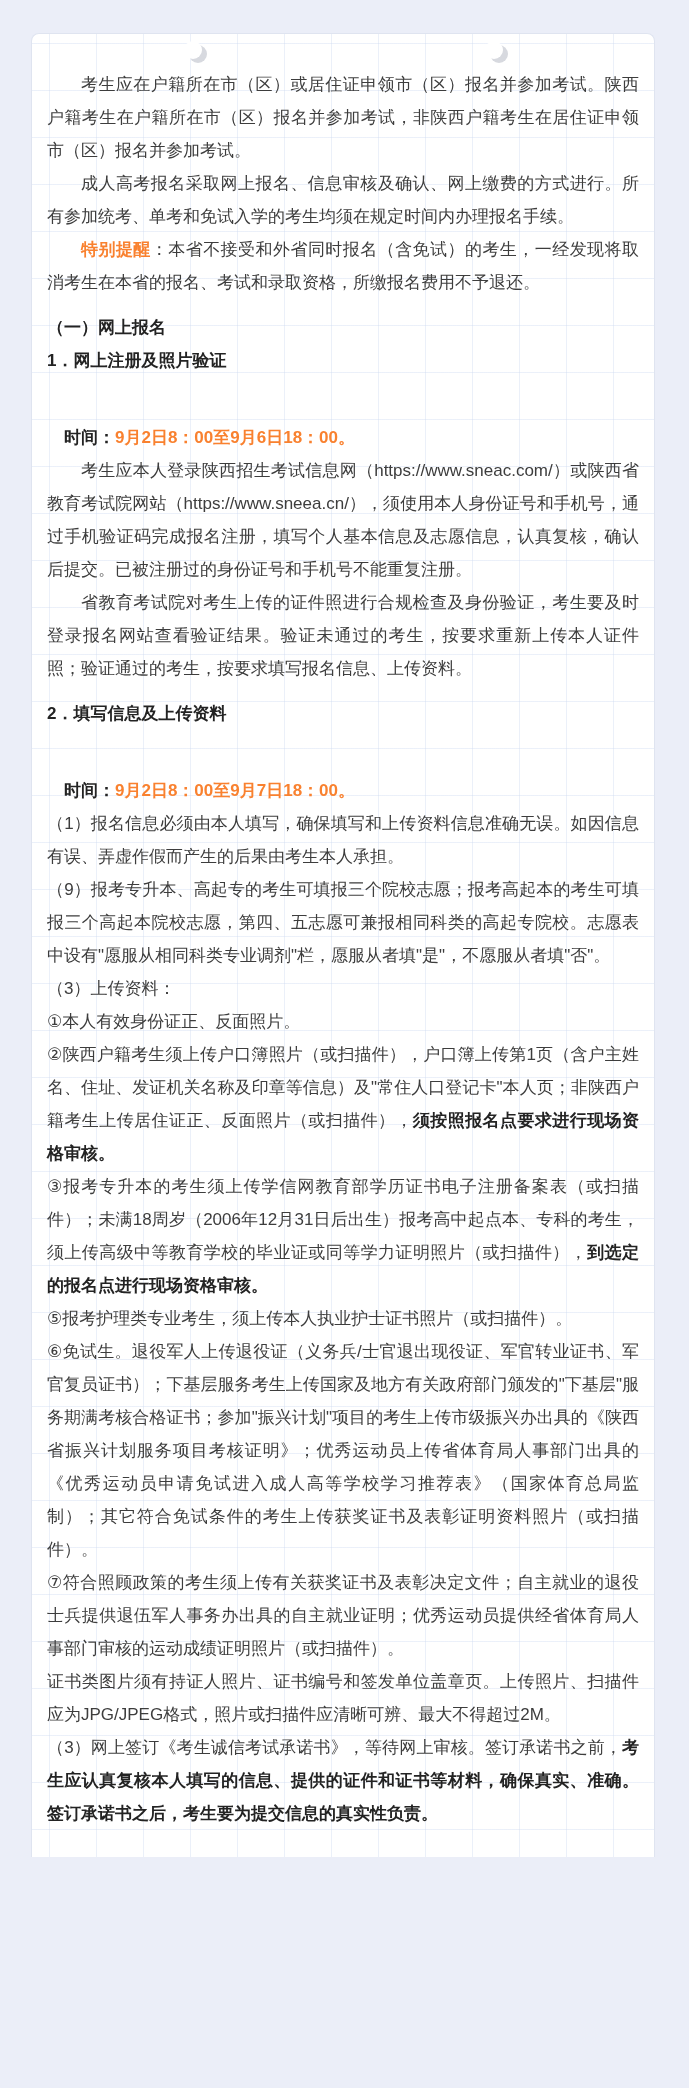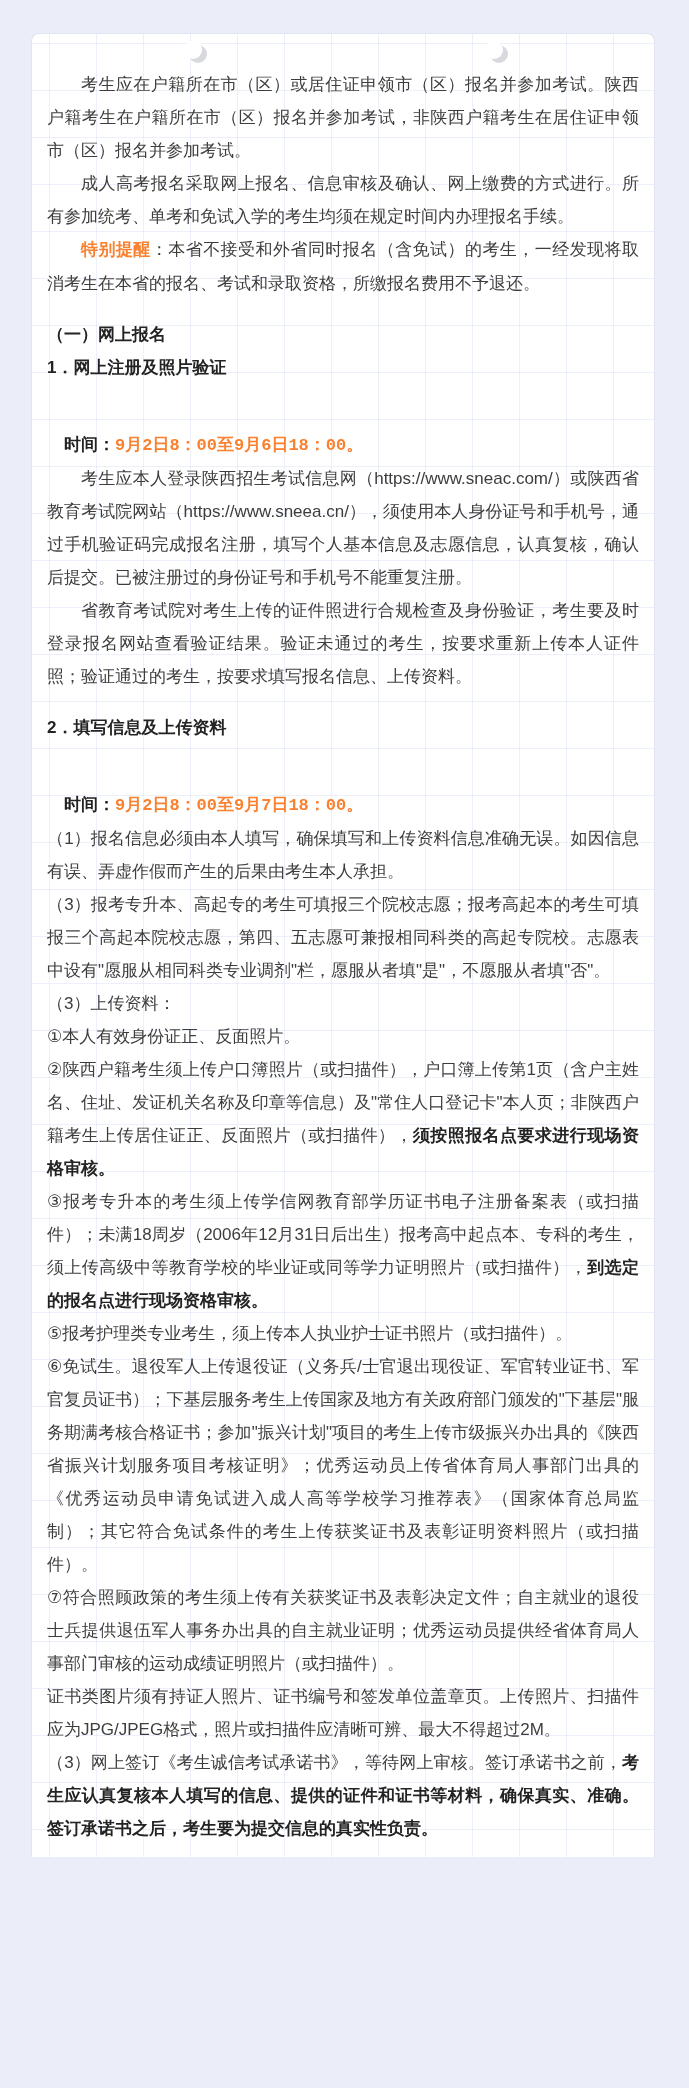--- a/index.html
+++ b/index.html
@@ -36,23 +36,23 @@
   .ring.r1{ left:157px; }
   .ring.r2{ left:458px; }
   .p{
     margin:0; font-size:17px; line-height:33px;
     color:#3d3d3d; text-align:justify;
     word-break:break-all;
   }
   .i2{ text-indent:2em; }
   .i1{ text-indent:1em;margin-top:44px; }
   .b{ font-weight:bold; color:#232323; }
-  .orange{ color:#f9812f; font-weight:bold;font-family:Liberation Mono, monospace; }
+  .orange{ color:#f9812f; font-weight:bold; }
   .h{ font-weight:bold; color:#232323; text-indent:0; }
-  .gap{ margin-top:18px; }
+  .gap{ margin-top:12px; }
 </style>
 </head>
 <body>
 
 <div class="stage">
   <div class="card">
 
     <span class="ring r1"></span>
     <span class="ring r2"></span>
 
@@ -63,21 +63,21 @@
     <p class="p h gap">（一）网上报名</p>
 
     <p class="p h">1．网上注册及照片验证</p>
     <p class="p i1"><span class="b">时间：</span><span class="orange">9月2日8：00至9月6日18：00。</span></p>
     <p class="p i2">考生应本人登录陕西招生考试信息网（https://www.sneac.com/）或陕西省教育考试院网站（https://www.sneea.cn/），须使用本人身份证号和手机号，通过手机验证码完成报名注册，填写个人基本信息及志愿信息，认真复核，确认后提交。已被注册过的身份证号和手机号不能重复注册。</p>
     <p class="p i2">省教育考试院对考生上传的证件照进行合规检查及身份验证，考生要及时登录报名网站查看验证结果。验证未通过的考生，按要求重新上传本人证件照；验证通过的考生，按要求填写报名信息、上传资料。</p>
 
     <p class="p h gap">2．填写信息及上传资料</p>
     <p class="p i1"><span class="b">时间：</span><span class="orange">9月2日8：00至9月7日18：00。</span></p>
     <p class="p">（1）报名信息必须由本人填写，确保填写和上传资料信息准确无误。如因信息有误、弄虚作假而产生的后果由考生本人承担。</p>
-    <p class="p">（3）报考专升本、高起专的考生可填报三个院校志愿；报考高起本的考生可填报三个高起本院校志愿，第四、五志愿可兼报相同科类的高起专院校。志愿表中设有"愿服从相同科类专业调剂"栏，愿服从者填"是"，不愿服从者填"否"。</p>
+    <p class="p">（9）报考专升本、高起专的考生可填报三个院校志愿；报考高起本的考生可填报三个高起本院校志愿，第四、五志愿可兼报相同科类的高起专院校。志愿表中设有"愿服从相同科类专业调剂"栏，愿服从者填"是"，不愿服从者填"否"。</p>
     <p class="p">（3）上传资料：</p>
     <p class="p">①本人有效身份证正、反面照片。</p>
     <p class="p"><span>②陕西户籍考生须上传户口簿照片（或扫描件），户口簿上传第1页（含户主姓名、住址、发证机关名称及印章等信息）及"常住人口登记卡"本人页；非陕西户籍考生上传居住证正、反面照片（或扫描件），</span><span class="b">须按照报名点要求进行现场资格审核。</span></p>
     <p class="p"><span>③报考专升本的考生须上传学信网教育部学历证书电子注册备案表（或扫描件）；未满18周岁（2006年12月31日后出生）报考高中起点本、专科的考生，须上传高级中等教育学校的毕业证或同等学力证明照片（或扫描件），</span><span class="b">到选定的报名点进行现场资格审核。</span></p>
     <p class="p">⑤报考护理类专业考生，须上传本人执业护士证书照片（或扫描件）。</p>
     <p class="p">⑥免试生。退役军人上传退役证（义务兵/士官退出现役证、军官转业证书、军官复员证书）；下基层服务考生上传国家及地方有关政府部门颁发的"下基层"服务期满考核合格证书；参加"振兴计划"项目的考生上传市级振兴办出具的《陕西省振兴计划服务项目考核证明》；优秀运动员上传省体育局人事部门出具的《优秀运动员申请免试进入成人高等学校学习推荐表》（国家体育总局监制）；其它符合免试条件的考生上传获奖证书及表彰证明资料照片（或扫描件）。</p>
     <p class="p">⑦符合照顾政策的考生须上传有关获奖证书及表彰决定文件；自主就业的退役士兵提供退伍军人事务办出具的自主就业证明；优秀运动员提供经省体育局人事部门审核的运动成绩证明照片（或扫描件）。</p>
     <p class="p">证书类图片须有持证人照片、证书编号和签发单位盖章页。上传照片、扫描件应为JPG/JPEG格式，照片或扫描件应清晰可辨、最大不得超过2M。</p>
     <p class="p"><span>（3）网上签订《考生诚信考试承诺书》，等待网上审核。签订承诺书之前，</span><span class="b">考生应认真复核本人填写的信息、提供的证件和证书等材料，确保真实、准确。签订承诺书之后，考生要为提交信息的真实性负责。</span></p>
 

